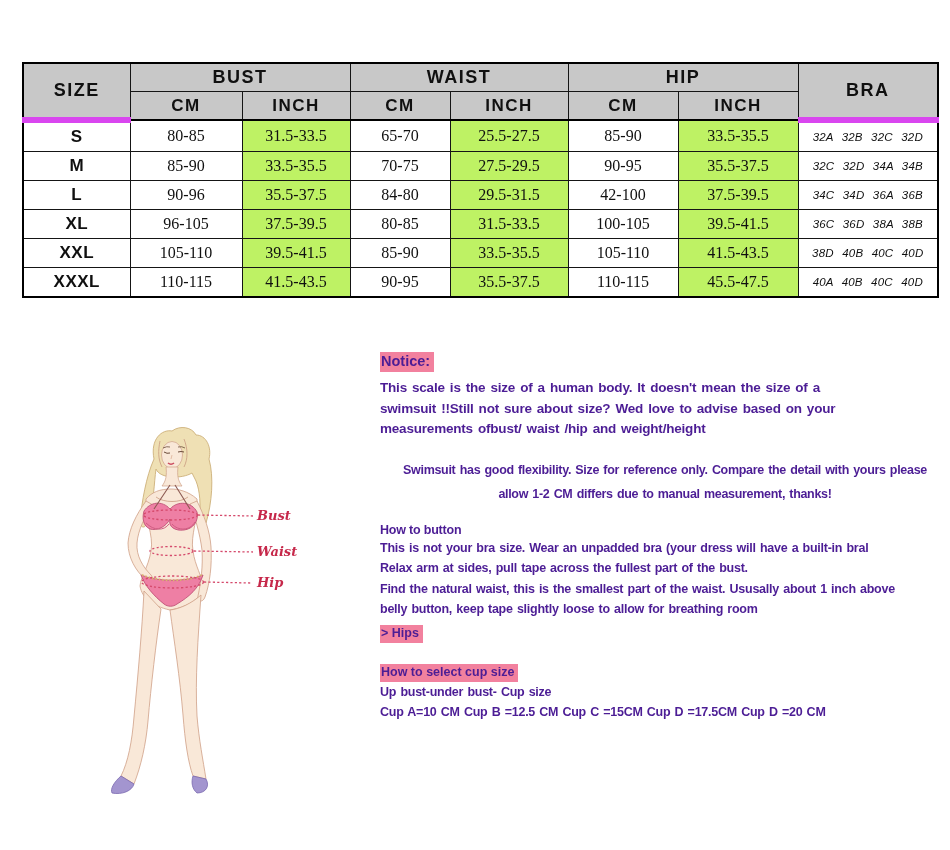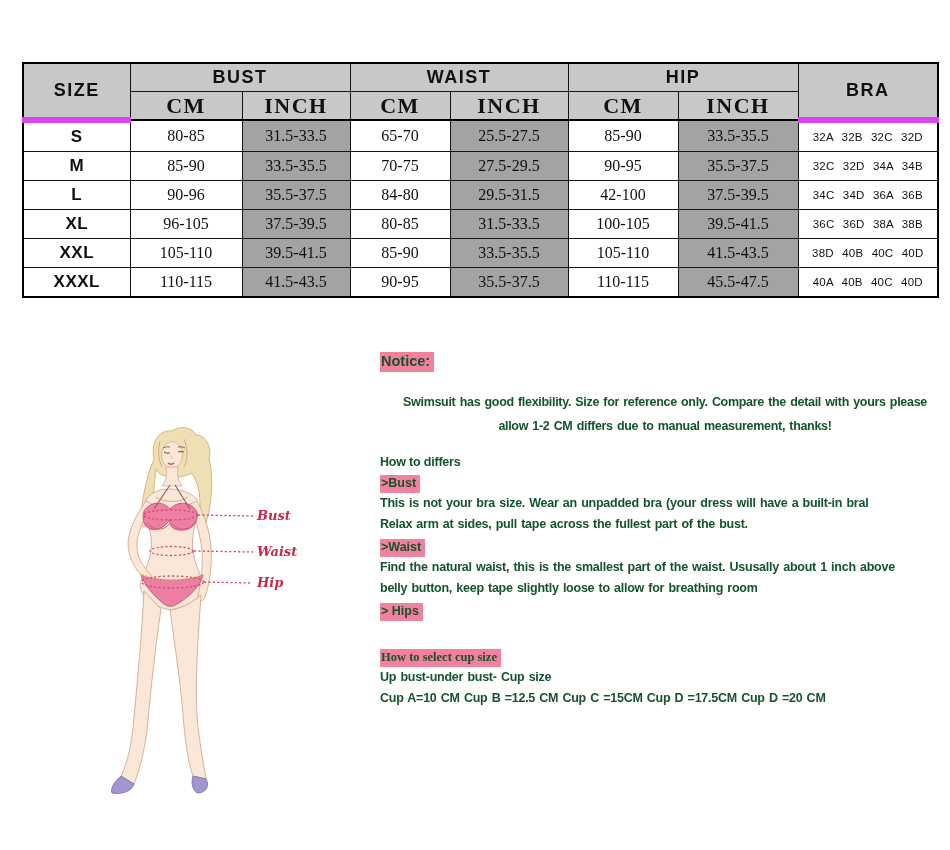--- a/index.html
+++ b/index.html
@@ -4,45 +4,45 @@
 <style>
   html,body{margin:0;padding:0;background:#ffffff;}
   .canvas{position:relative;width:950px;height:850px;background:#ffffff;overflow:hidden;
           font-family:"Liberation Sans",sans-serif;color:#141414;}
 
   
   .table-wrap{position:absolute;left:22px;top:62px;}
   .size-table{border-collapse:collapse;table-layout:fixed;width:915px;border:2px solid #000;}
   .size-table th,.size-table td{border:1px solid #151515;text-align:center;vertical-align:middle;padding:0;overflow:hidden;}
   .size-table thead th{background:#c8c8c8;font-weight:bold;font-size:18px;height:27px;letter-spacing:1.5px;color:#101010;}
-  .size-table thead tr.units th{font-size:22px;font-family:Liberation Serif, serif;}
+  .size-table thead tr.units th{font-size:17px;}
   .size-table thead tr.units th{border-bottom:2px solid #000;}
   .size-table th.rowspan2{border-bottom:6px solid #d946ef;text-align:center;}
   .size-table td{height:28px;font-family:"Liberation Serif",serif;font-size:16px;color:#101010;}
   td.size-cell{font-family:"Liberation Sans",sans-serif;font-weight:bold;font-size:17px;letter-spacing:0.5px;}
-  td.shade{background:#a3a3a3;}
-  td.bra-cell{font-family:"Liberation Sans",sans-serif;font-size:11.5px;word-spacing:5px;letter-spacing:0.2px;}
+  td.shade{background:#bef264;}
+  td.bra-cell{font-family:"Liberation Sans",sans-serif;font-size:11.5px;word-spacing:5px;letter-spacing:0.2px;font-style:italic;}
 
   
   .figure{position:absolute;left:100px;top:425px;}
   .sketch-line{fill:none;stroke:#c99a80;stroke-width:0.8;}
   .measure{fill:none;stroke:#d5496b;stroke-width:1.3;stroke-dasharray:2.2,2.2;}
   .script-label{font-family:"DejaVu Serif",serif;font-style:italic;font-weight:bold;font-size:13px;fill:#c6284a;}
 
   
-  .textcol{position:absolute;left:380px;top:352px;width:570px;font-weight:bold;color:#14532d;}
+  .textcol{position:absolute;left:380px;top:352px;width:570px;font-weight:bold;color:#4c1d95;}
   .para{white-space:pre;}
   .hl{display:inline-block;background:#f2819e;padding:0 4px 1px 1px;font-size:12.5px;line-height:17px;}
   .hl.t14{font-size:14.5px;line-height:19px;}
   .p1{margin-top:6px;font-size:13.5px;line-height:20.5px;letter-spacing:-0.2px;word-spacing:1.5px;}
   .p2{margin-top:18px;font-size:12.5px;line-height:24px;letter-spacing:-0.3px;word-spacing:1px;text-align:center;}
   .p3{margin-top:16px;font-size:12.5px;line-height:16px;letter-spacing:-0.2px;}
   .hlrow{margin-top:3px;}
   .p4{font-size:12.5px;line-height:20.5px;letter-spacing:-0.25px;word-spacing:1px;}
-  .gap{margin-top:26px;font-family:Liberation Serif, serif;}
+  .gap{margin-top:19px;}
 </style>
 </head>
 <body>
 
 <div class="canvas">
 
   <div class="table-wrap">
     <table class="size-table">
       <colgroup>
         <col style="width:107px">
@@ -190,34 +190,31 @@
       <text x="157" y="95" class="script-label">Bust</text>
       <text x="157" y="131" class="script-label">Waist</text>
       <text x="157" y="162" class="script-label">Hip</text>
     </g>
   </svg>
 
   <div class="textcol">
     <div>
       <span class="hl t14">Notice:</span>
     </div>
+    <div class="para p1">This scale is the size of a human body. It doesn't mean the size of a
+swimsuit !!Still not sure about size? Wed love to advise based on your
+measurements ofbust/ waist /hip and weight/height</div>
     <div class="para p2">Swimsuit has good flexibility. Size for reference only. Compare the detail with yours please
 allow 1-2 CM differs due to manual measurement, thanks!</div>
 
-    <div class="para p3">How to differs</div>
-
-    <div class="hlrow">
-      <span class="hl">&gt;Bust</span>
-    </div>
+    <div class="para p3">How to button</div>
+
     <div class="para p4">This is not your bra size. Wear an unpadded bra (your dress will have a built-in bral
 Relax arm at sides, pull tape across the fullest part of the bust.</div>
 
-    <div class="hlrow">
-      <span class="hl">&gt;Waist</span>
-    </div>
     <div class="para p4">Find the natural waist, this is the smallest part of the waist. Ususally about 1 inch above
 belly button, keep tape slightly loose to allow for breathing room</div>
 
     <div class="hlrow">
       <span class="hl">&gt; Hips</span>
     </div>
 
     <div class="hlrow gap">
       <span class="hl">How to select cup size</span>
     </div>

